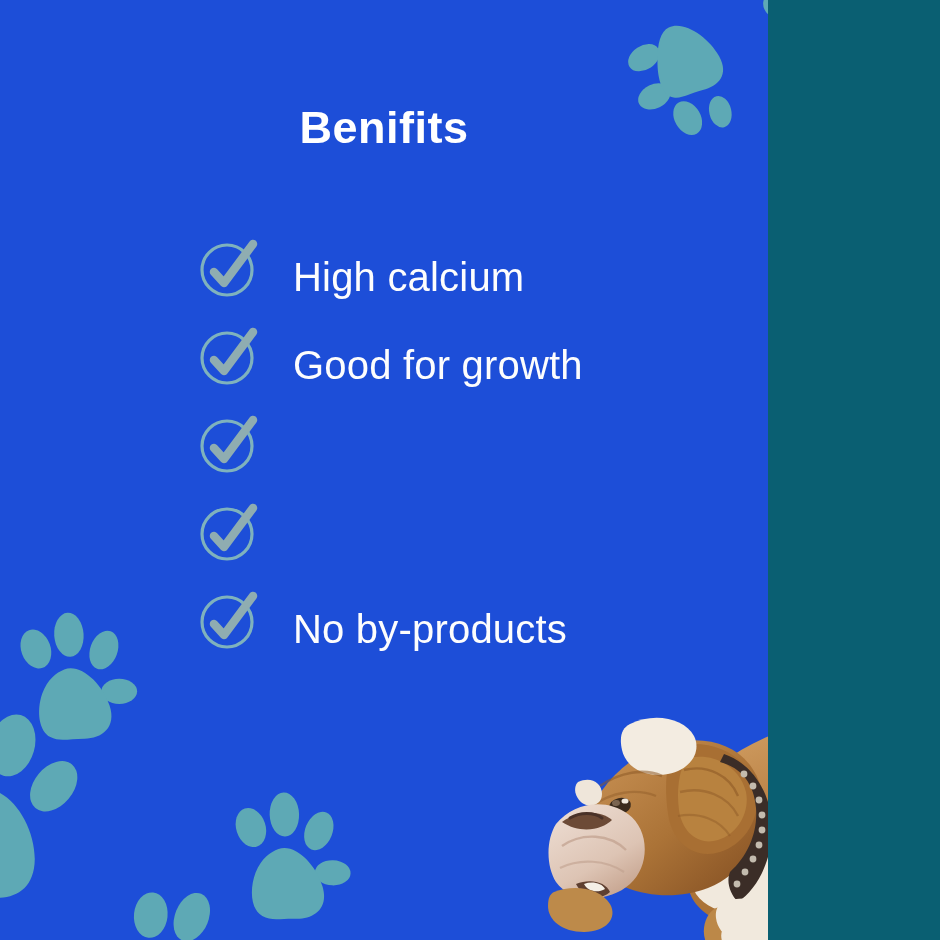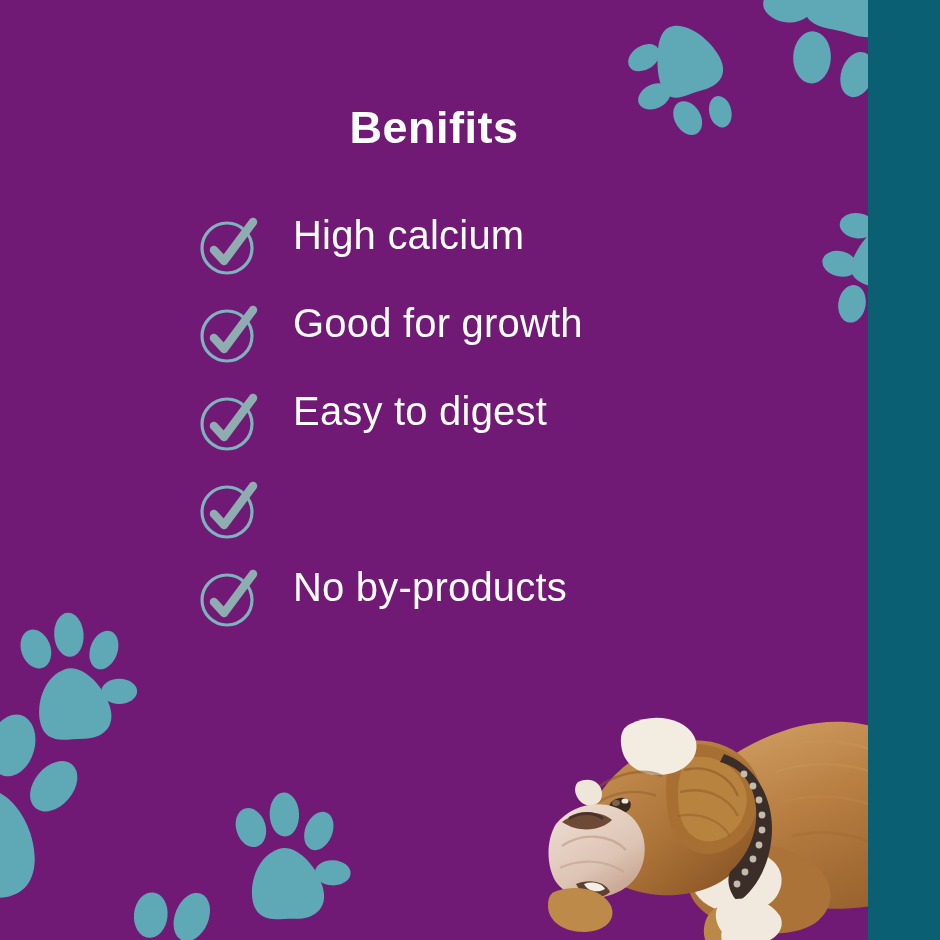--- a/index.html
+++ b/index.html
@@ -2,24 +2,24 @@
 <html><head>
 <meta charset="utf-8">
 <style>
   html, body {
     margin: 0;
     padding: 0;
     background: #0a5f72;
   }
   #canvas {
     position: relative;
-    width: 868px;
+    width: 768px;
     height: 940px;
     overflow: hidden;
-    background: #701a75;
+    background: #1d4ed8;
     font-family: "Liberation Sans", sans-serif;
     user-select: none;
   }
   
   .paw-layer {
     position: absolute;
     inset: 0;
     pointer-events: none;
   }
   .paw {
@@ -46,21 +46,21 @@
   
   .benefits {
     position: absolute;
     left: 196px;
     top: 212px;
     width: 700px;
     z-index: 5;
   }
   .benefit-row {
     display: flex;
-    align-items: flex-start;
+    align-items: flex-end;
     height: 88px;
   }
   .check-icon {
     width: 66px;
     height: 66px;
     flex: 0 0 66px;
     position: relative;
     margin-right: 31px;
   }
   .check-icon svg { display: block; overflow: visible; }
@@ -198,21 +198,20 @@
       <span class="benefit-label">Good for growth</span>
     </div>
 
     <div class="benefit-row">
       <span class="check-icon">
         <svg width="66" height="66" viewBox="0 0 66 66">
           <circle cx="31" cy="36" r="25" fill="none" stroke="#7fb2bd" stroke-width="3.2"></circle>
           <path d="M18 38 L28 49 L57 10" fill="none" stroke="#8fadb1" stroke-width="8.5" stroke-linecap="round" stroke-linejoin="round"></path>
         </svg>
       </span>
-      <span class="benefit-label">Easy to digest</span>
     </div>
 
     <div class="benefit-row">
       <span class="check-icon">
         <svg width="66" height="66" viewBox="0 0 66 66">
           <circle cx="31" cy="36" r="25" fill="none" stroke="#7fb2bd" stroke-width="3.2"></circle>
           <path d="M18 38 L28 49 L57 10" fill="none" stroke="#8fadb1" stroke-width="8.5" stroke-linecap="round" stroke-linejoin="round"></path>
         </svg>
       </span>
     </div>

